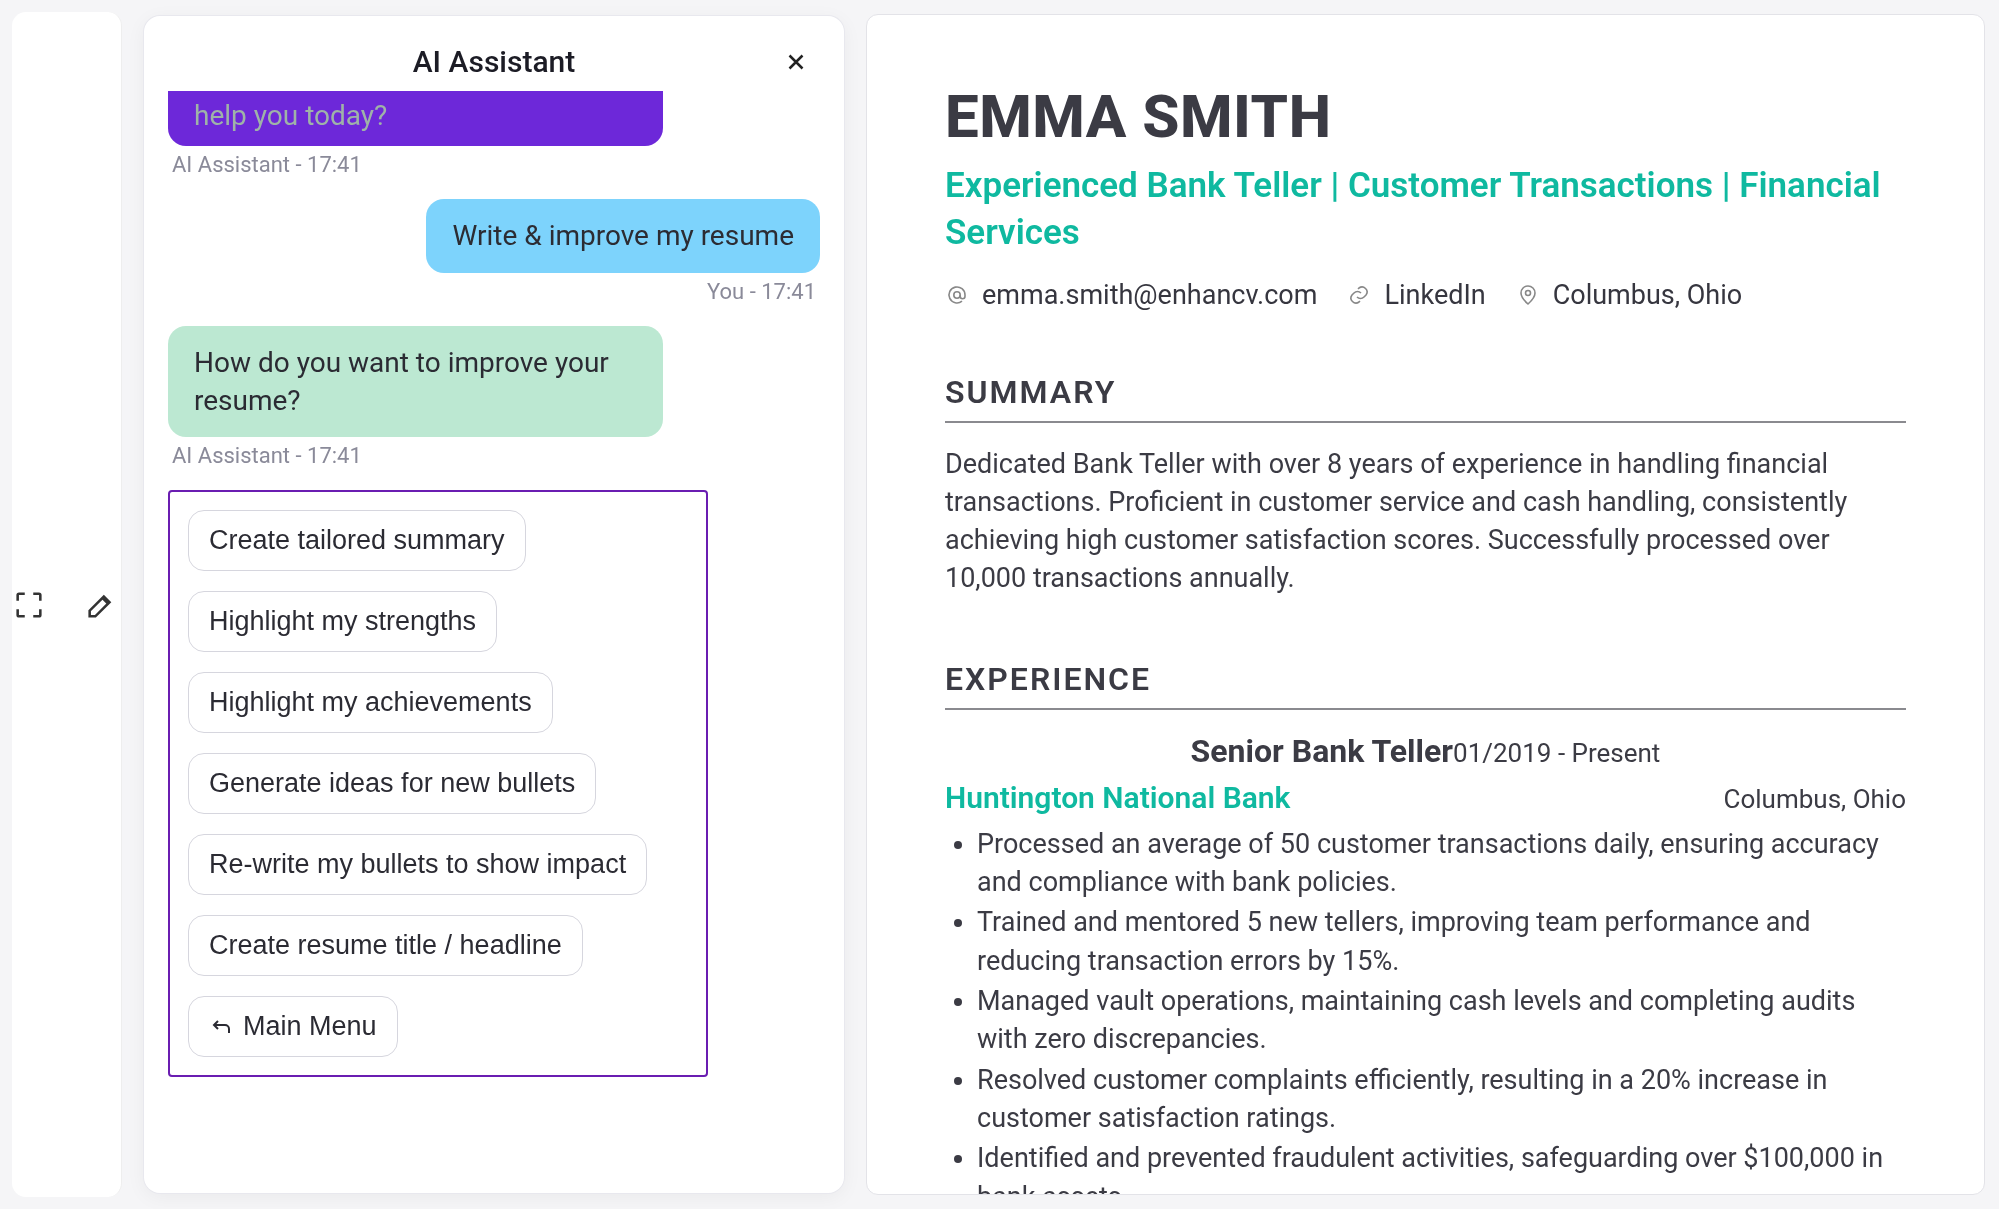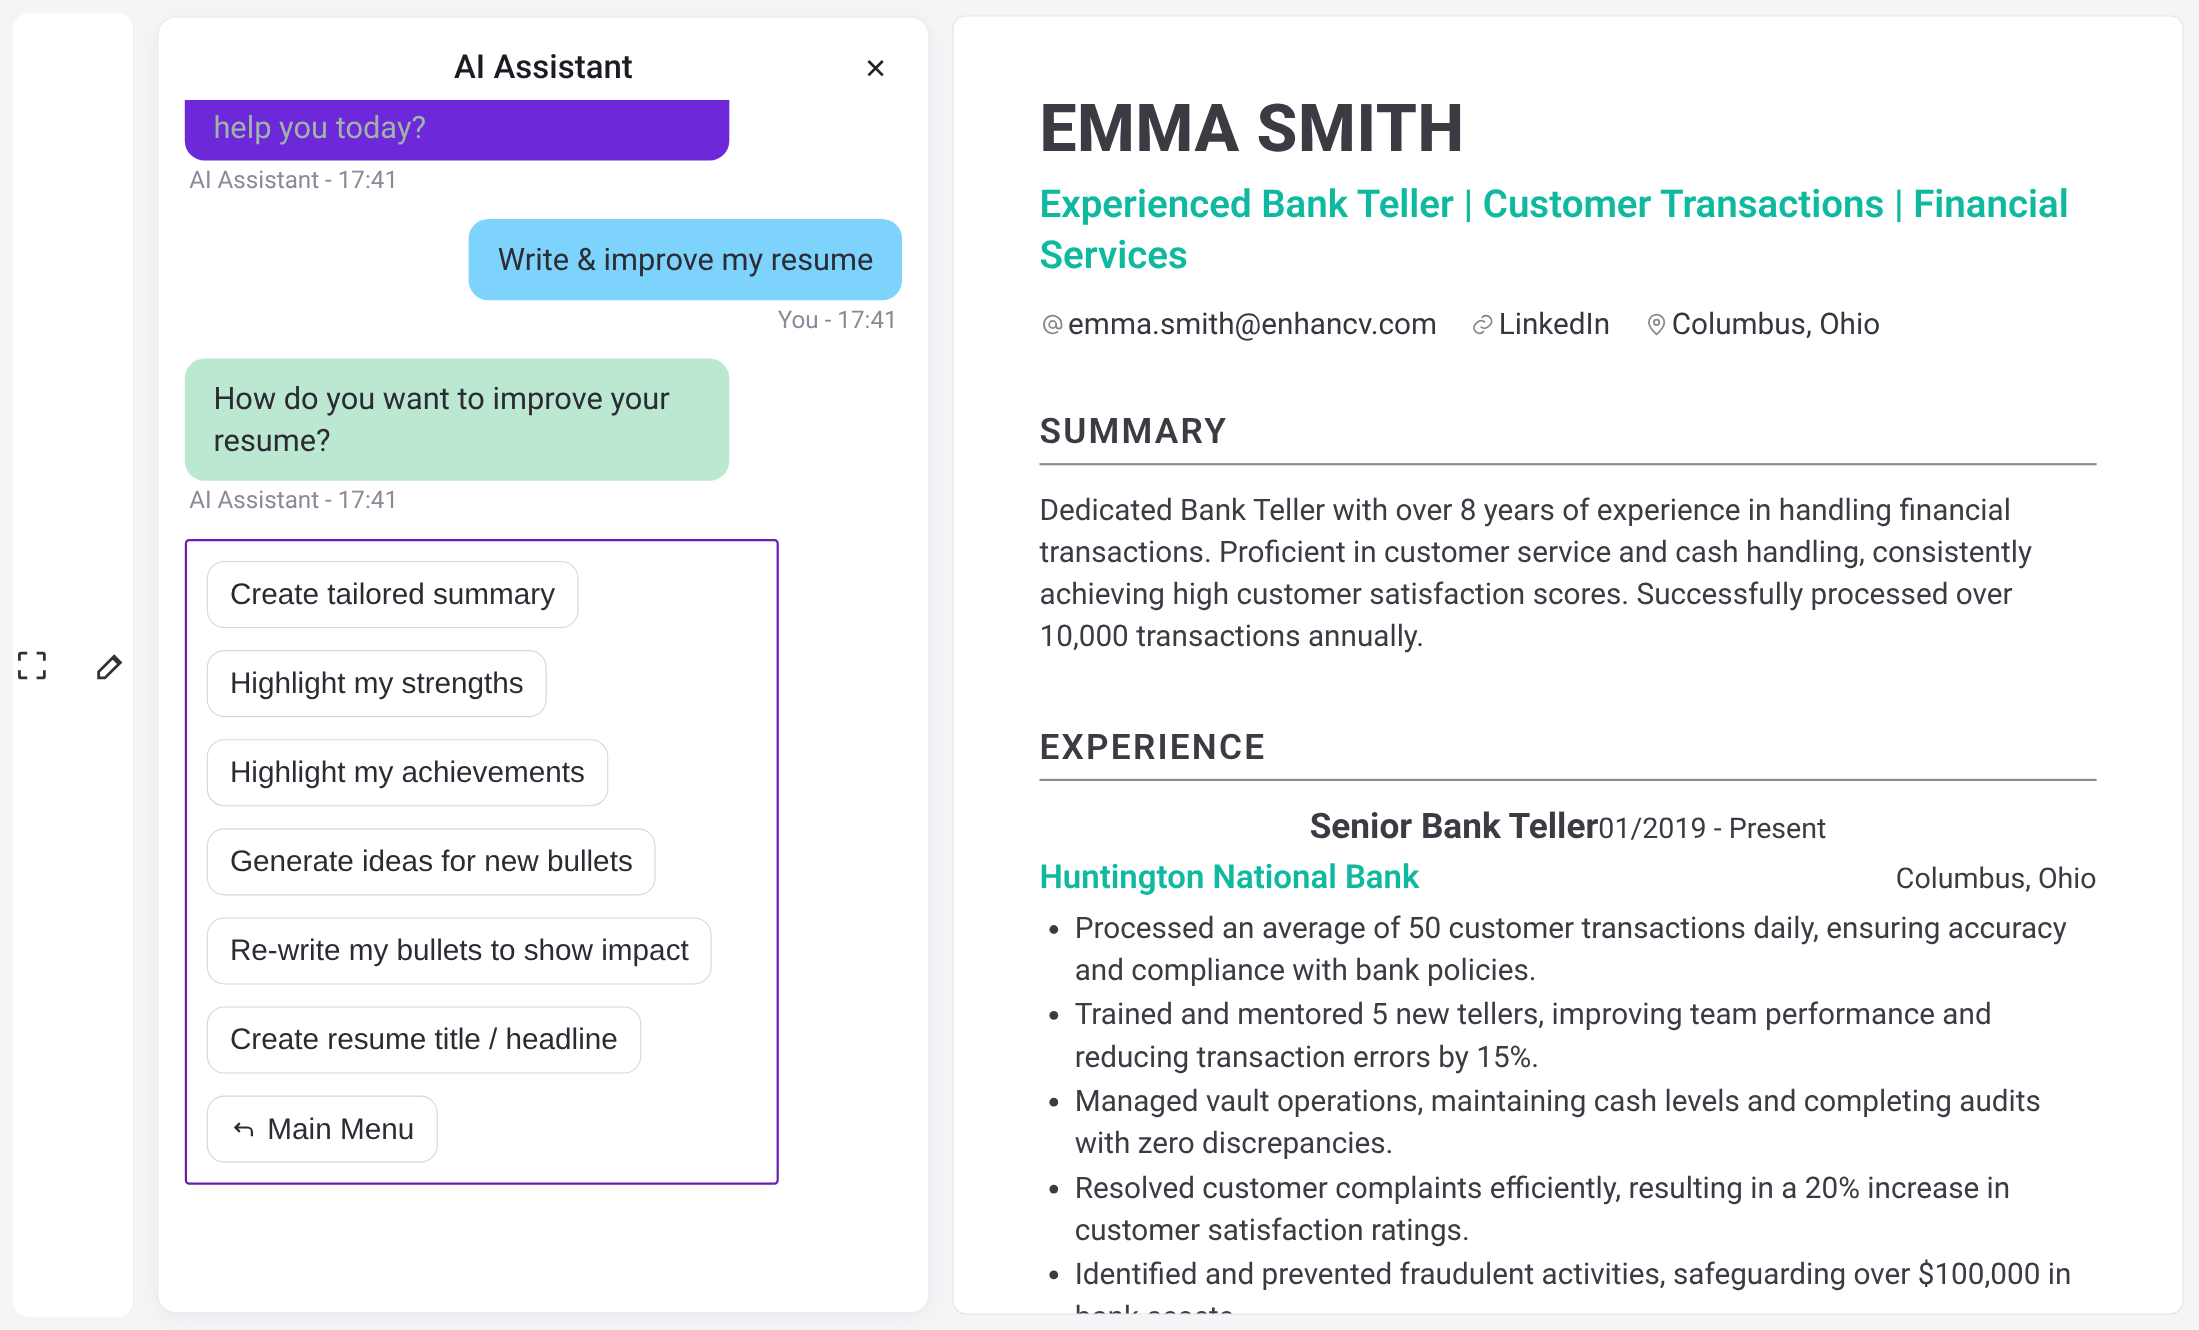--- a/index.html
+++ b/index.html
@@ -124,21 +124,21 @@
       background: #fff;
       border: 1px solid #e3e3e8;
       border-radius: 12px;
       margin: 14px 14px 14px 0;
       padding: 66px 78px;
       overflow: hidden;
     }
     .resume-name { font-size: 60px; font-weight: 800; color: #3b3b44; letter-spacing: .5px;}
     .resume-title { font-size: 35px; font-weight: 600; color: #0fb9a0; margin-top: 10px; line-height: 1.35;}
     .contact-row { display: flex; gap: 30px; align-items: center; margin-top: 22px; color: #36363f; font-size: 27px;}
-    .contact-item { display:flex; align-items:center; gap:2px;}
+    .contact-item { display:flex; align-items:center; gap:13px;}
     .contact-item svg { width: 24px; height: 24px; color: #888; }
 
     .section-title { font-size: 32px; font-weight: 600; letter-spacing: 2px; color:#3b3b44; margin-top: 62px; }
     .section-hr { border:none; border-top:2px solid #8a8a8f; margin-top: 10px; }
     .summary-text { font-size: 27px; color:#3b3b44; margin-top: 22px; line-height: 1.42;}
 
     .exp-header { display:flex; justify-content: center; align-items: baseline; margin-top: 22px;}
     .exp-role { font-size: 32px; font-weight: 700; color:#3b3b44;}
     .exp-dates { font-size: 26px; color:#3b3b44;}
     .exp-sub { display:flex; justify-content: space-between; align-items: baseline; margin-top: 10px;}

